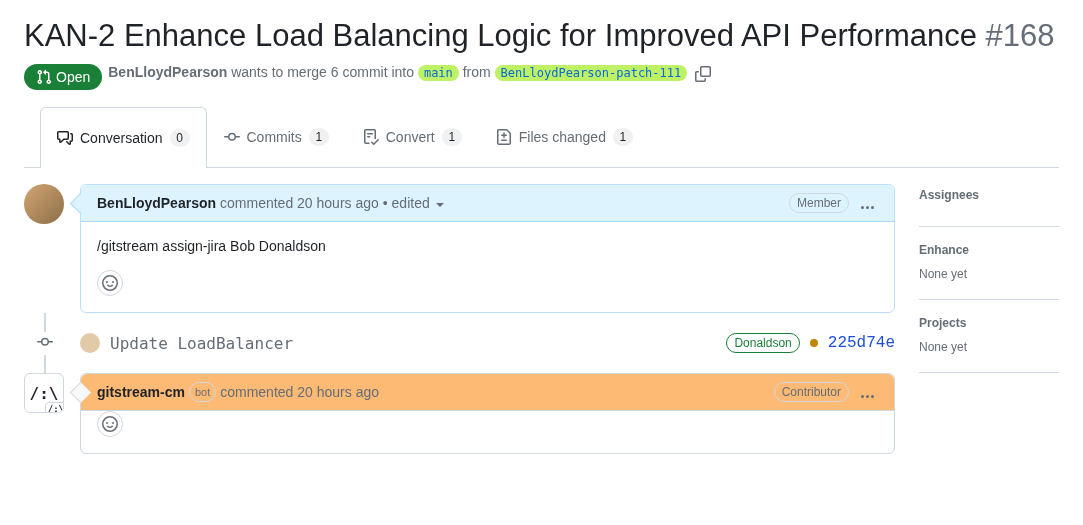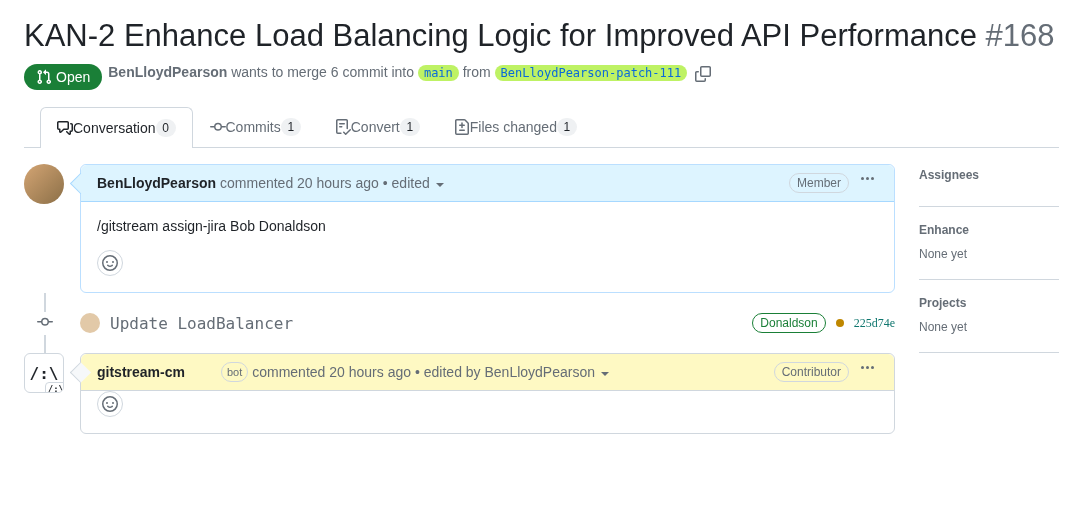--- a/index.html
+++ b/index.html
@@ -8,53 +8,53 @@
 .header { padding: 16px 24px 0 24px; }
 h1.title { font-size: 31px; font-weight: 400; margin-bottom: 8px; line-height: 1.3; }
 h1.title .issue-number { color: #656d76; font-weight: 300; }
 .meta-row { display: flex; gap: 6px; margin-bottom: 16px; }
 .status-badge { background: #1a7f37; color: #fff; border-radius: 999px; padding: 5px 12px; display: inline-flex; align-items: center; gap: 4px; font-weight: 500; font-size: 14px; }
 .meta-text { color: #656d76; }
 .meta-text .author { color: #656d76; font-weight: 600; }
 .branch-label { font-family: ui-monospace, SFMono-Regular, Menlo, monospace; background: #bef264; color: #0969da; padding: 1px 6px; border-radius: 8px; font-size: 12px; }
 .copy-icon { color: #656d76; display: inline-flex; padding: 2px; }
 .tabs { display: flex; align-items: center; border-bottom: 1px solid #d0d7de; margin-top: 12px; padding: 0 16px; }
-.tab { display: flex; align-items: center; gap: 0; padding: 11px 16px; color: #656d76; border: 1px solid transparent; border-bottom: none; border-top-left-radius: 6px; border-top-right-radius: 6px; cursor: pointer; font-size: 14px; }
+.tab { display: flex; align-items: center; gap: 7px; padding: 21px 16px; color: #656d76; border: 1px solid transparent; border-bottom: none; border-top-left-radius: 6px; border-top-right-radius: 6px; cursor: pointer; font-size: 14px; }
 .tab.active { background: #fff; border-color: #d0d7de; color: #1f2328; position: relative; top: 1px; }
 .tab .counter { background: rgba(175,184,193,0.2); border-radius: 999px; padding: 0 6px; font-size: 12px; min-width: 20px; text-align: center; line-height: 18px; color: #1f2328; }
 .body { display: flex; padding: 16px 24px; gap: 24px; }
 .main-col { flex: 1; min-width: 0; }
 .sidebar { width: 140px; flex-shrink: 0; }
 .timeline-item { display: flex; gap: 16px; margin-bottom: 16px; }
 .avatar { width: 40px; height: 40px; border-radius: 50%; flex-shrink: 0; background: #e2c9a8; display: flex; align-items: center; justify-content: center; overflow: hidden; }
 .avatar.bot { background: #fff; border-radius: 6px; border: 1px solid #d0d7de; font-family: monospace; font-size: 16px; font-weight: 700; position: relative; }
 .avatar.bot .sub { position: absolute; bottom: -4px; right: -4px; background: #fff; border: 1px solid #d0d7de; border-radius: 4px; font-size: 9px; padding: 0 2px; line-height: 12px; }
 .comment-box { flex: 1; border: 1px solid #d0d7de; border-radius: 6px; position: relative; }
 .comment-box.highlighted { border-color: #54aeff66; }
 .comment-box::before { content: ""; position: absolute; top: 11px; left: -8px; width: 14px; height: 14px; background: #f6f8fa; border-left: 1px solid #d0d7de; border-bottom: 1px solid #d0d7de; transform: rotate(45deg); }
 .comment-box.highlighted::before { background: #ddf4ff; border-color: #54aeff66; }
-.comment-header { background: #fef9c3; border-bottom: 1px solid #d0d7de; padding: 8px 16px; border-top-left-radius: 6px; border-top-right-radius: 6px; display: flex; align-items: center; justify-content: space-between; color: #656d76; }
+.comment-header { background: #fdba74; border-bottom: 1px solid #d0d7de; padding: 8px 16px; border-top-left-radius: 6px; border-top-right-radius: 6px; display: flex; align-items: center; justify-content: space-between; color: #656d76; }
 .comment-box.highlighted .comment-header { background: #ddf4ff; border-bottom-color: #54aeff66; }
 .comment-header-left { display: flex; align-items: center; gap: 4px; flex-wrap: wrap; }
 .comment-header .author-link { color: #1f2328; font-weight: 600; }
 .role-badge { border: 1px solid #d0d7de; border-radius: 999px; padding: 0 7px; font-size: 12px; line-height: 18px; color: #656d76; }
-.role-badge.bot-badge { border-radius: 999px; padding: 0 5px; font-size: 11px; margin-left: 32px; }
-.comment-header-right { display: flex; align-items: flex-start; gap: 8px; }
+.role-badge.bot-badge { border-radius: 999px; padding: 0 5px; font-size: 11px; }
+.comment-header-right { display: flex; align-items: flex-end; gap: 8px; }
 .kebab { display: flex; gap: 2px; padding: 4px; }
 .kebab span { width: 3px; height: 3px; background: #656d76; border-radius: 50%; }
 .comment-body { padding: 16px; }
 .comment-footer { padding: 0 16px 16px 16px; }
 .react-btn { width: 26px; height: 26px; border: 1px solid #d0d7de; border-radius: 50%; display: flex; align-items: center; justify-content: center; color: #656d76; cursor: pointer; }
 .commit-row { display: flex; align-items: center; gap: 10px; padding: 4px 0 4px 56px; color: #656d76; position: relative; margin-bottom: 16px; }
 .commit-row::before { content: ""; position: absolute; left: 20px; top: -16px; bottom: -16px; width: 2px; background: #d0d7de; z-index: -1; }
 .commit-dot-wrap { position: absolute; left: 13px; background: #fff; padding: 2px 0; }
 .commit-msg { font-family: ui-monospace, SFMono-Regular, Menlo, monospace; font-size: 16px; flex: 1; }
 .mini-avatar { width: 20px; height: 20px; border-radius: 50%; background: #e2c9a8; }
 .verified-badge { border: 1px solid #1a7f37; color: #1a7f37; border-radius: 999px; padding: 0 7px; font-size: 12px; line-height: 18px; }
-.commit-hash { font-family: Liberation Serif, serif; font-size: 12px; color: #0f766e; }
+.commit-hash { font-family: Liberation Mono, monospace; font-size: 16px; color: #1d4ed8; }
 .status-dot { width: 8px; height: 8px; background: #bf8700; border-radius: 50%; display: inline-block; }
 .sidebar-section { border-bottom: 1px solid #d0d7de; padding: 16px 0; }
 .sidebar-section:first-child { padding-top: 4px; }
 .sidebar-title { font-size: 12px; font-weight: 600; color: #656d76; margin-bottom: 8px; }
 .sidebar-text { font-size: 12px; color: #656d76; line-height: 1.5; }
 .sidebar-text a { color: #656d76; text-decoration: underline; }
 .caret { display: inline-block; width: 0; height: 0; border-left: 4px solid transparent; border-right: 4px solid transparent; border-top: 4px solid currentColor; vertical-align: middle; margin-left: 2px; }
 .user-avatar-img { width: 100%; height: 100%; background: linear-gradient(135deg, #d4a574 0%, #8b6f47 100%); }
 </style>
 </head>
@@ -167,21 +167,20 @@
       </div>
 
       <div class="timeline-item">
         <div class="avatar bot">/:\<span class="sub">/:\</span></div>
         <div class="comment-box">
           <div class="comment-header">
             <div class="comment-header-left">
               <a class="author-link">gitstream-cm</a>
               <span class="role-badge bot-badge">bot</span>
               <span>commented 20 hours ago</span>
-              <span><span>• edited by BenLloydPearson</span> <span class="caret"></span></span>
             </div>
             <div class="comment-header-right">
               <span class="role-badge">Contributor</span>
               <div class="kebab">
                   <span></span>
                   <span></span>
                   <span></span>
                 </div>
             </div>
           </div>

